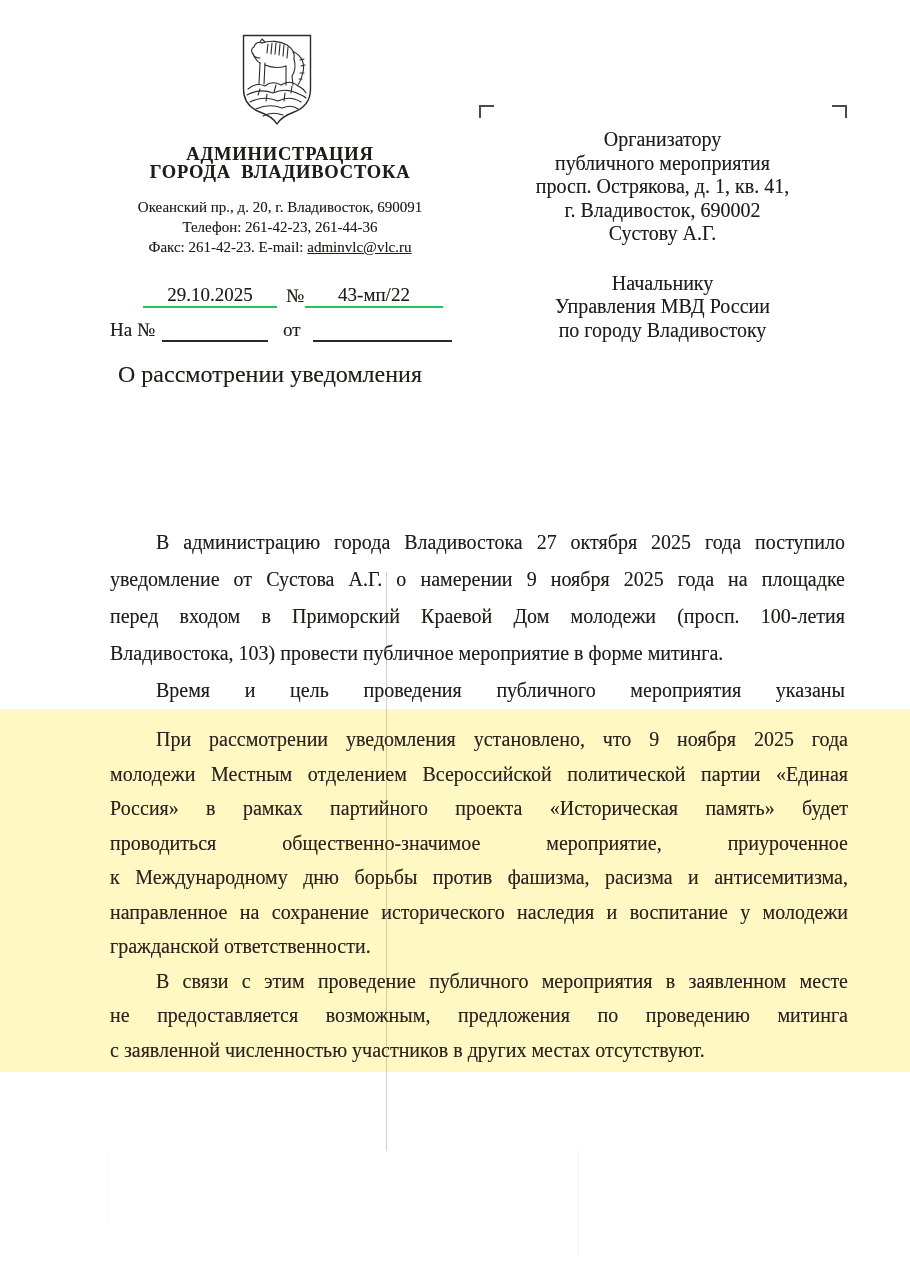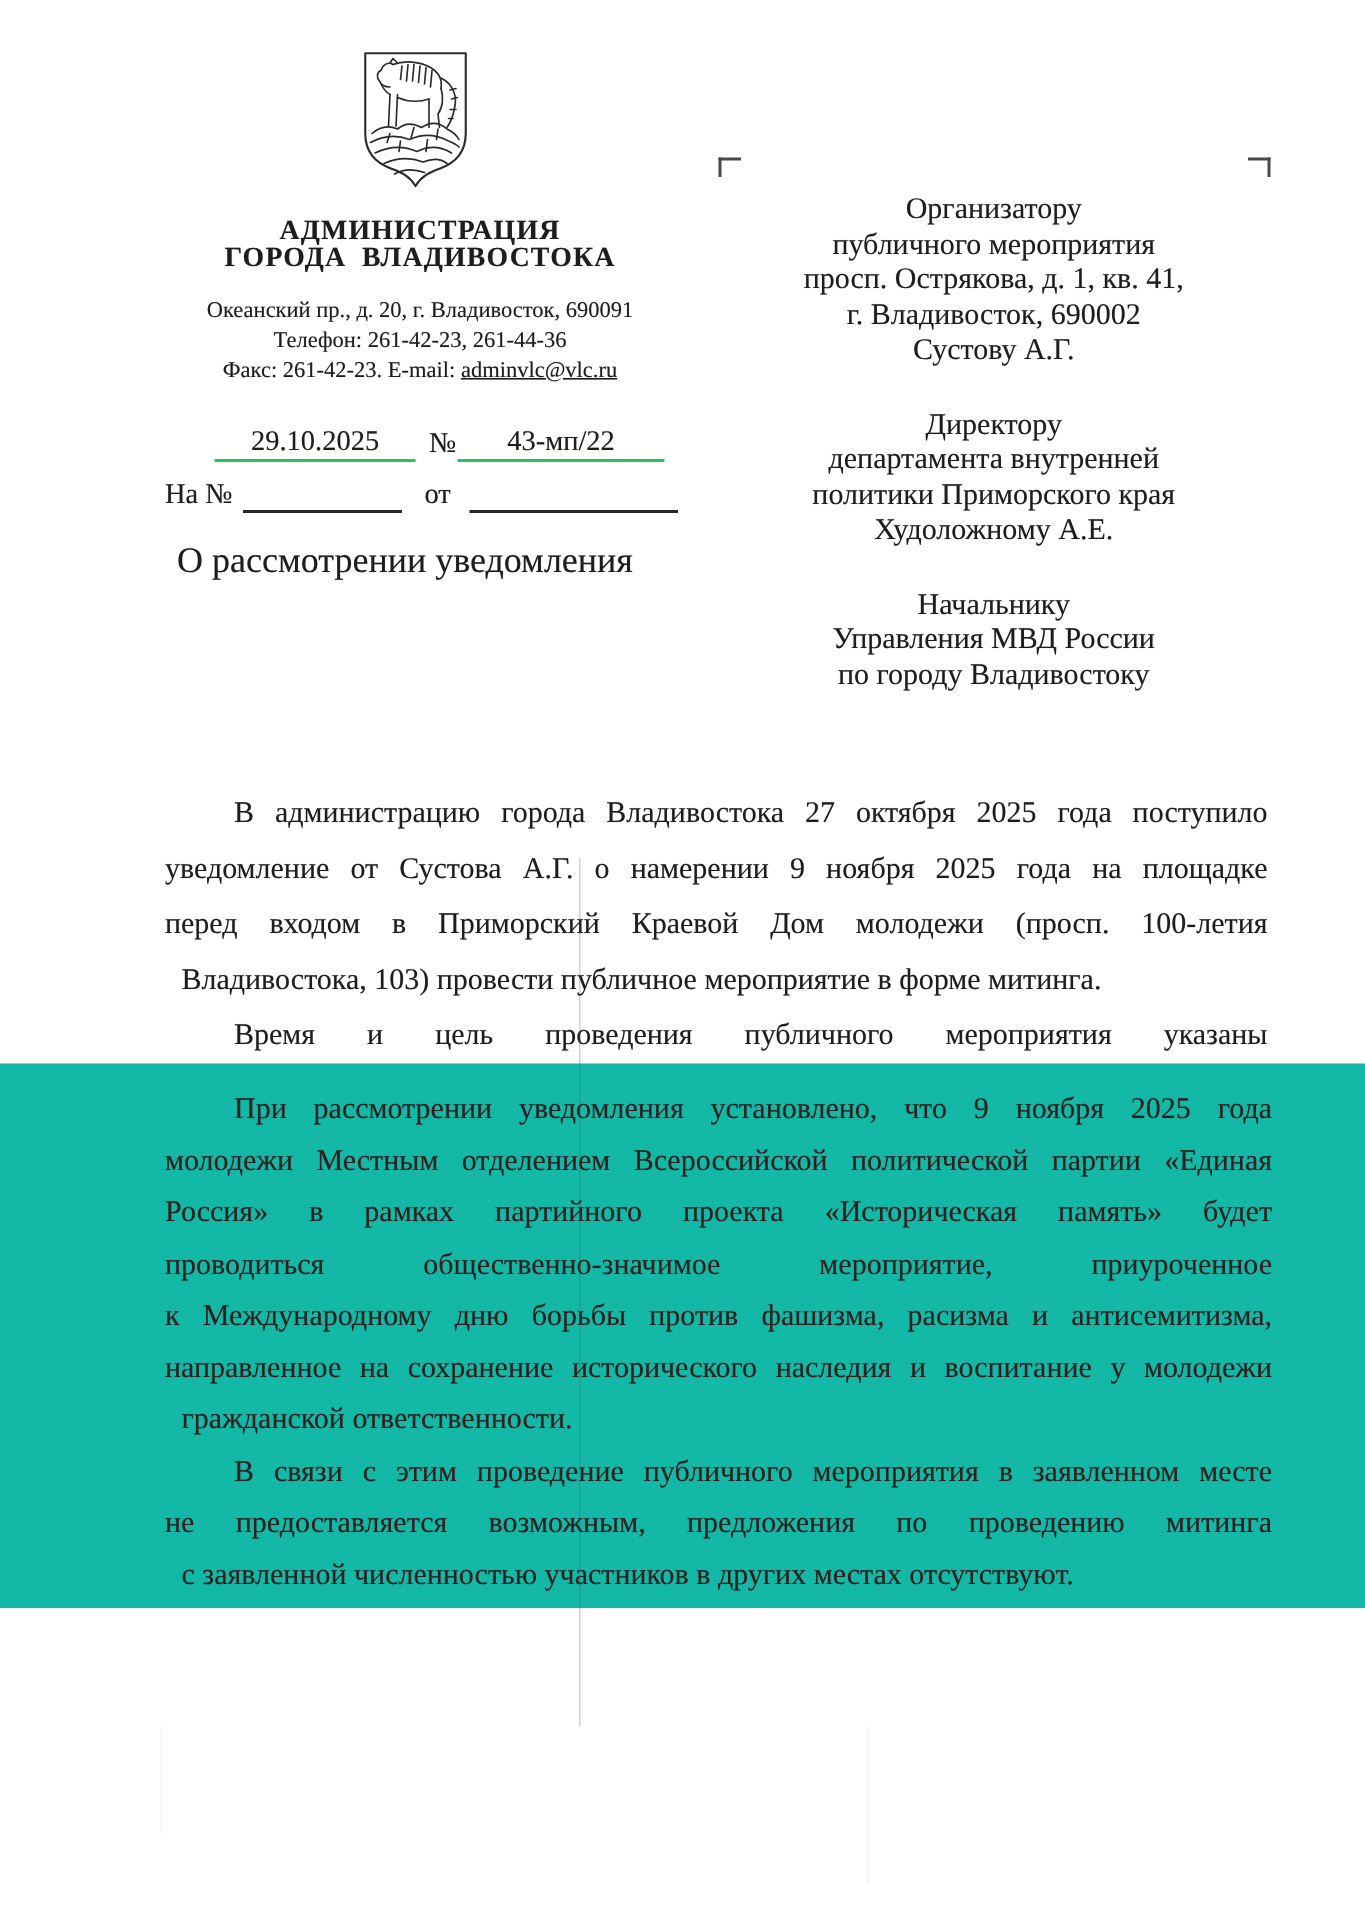--- a/index.html
+++ b/index.html
@@ -51,24 +51,24 @@
     text-align:center; font-size:20px; line-height:23.5px;
   }
   .rblock + .rblock { margin-top:26px; }
 
   
   .body-text {
     position:absolute; left:110px; top:524px; width:735px;
     font-size:20px; line-height:37px;
   }
   .bline { text-align:justify; text-align-last:justify; }
-  .bline.end { text-align-last:left;margin-left:11px; }
+  .bline.end { text-align-last:left; }
   .bline.indent { text-indent:46px; }
   .hl {
-    background:#14b8a6;
+    background:#fef9c3;
     margin:0 -65px 0 -110px;
     padding:13px 62px 5px 110px;
     line-height:34.5px;
     color:#2e2120;
   }
 
   
   .fold { position:absolute; width:1px; }
   .fold-main { left:386px; top:572px; height:579px; background:rgba(112,80,80,.28); }
   .fold-b1 { left:578px; top:1151px; height:105px; background:rgba(0,0,0,.05); }
@@ -140,26 +140,20 @@
 
   <div class="recipients">
     <div class="rblock">
       <div>Организатору</div>
       <div>публичного мероприятия</div>
       <div>просп. Острякова, д. 1, кв. 41,</div>
       <div>г. Владивосток, 690002</div>
       <div>Сустову А.Г.</div>
     </div>
     <div class="rblock">
-      <div>Директору</div>
-      <div>департамента внутренней</div>
-      <div>политики Приморского края</div>
-      <div>Худоложному А.Е.</div>
-    </div>
-    <div class="rblock">
       <div>Начальнику</div>
       <div>Управления МВД России</div>
       <div>по городу Владивостоку</div>
     </div>
   </div>
 
   <div class="body-text">
     <div class="para">
       <div class="bline indent">В администрацию города Владивостока 27 октября 2025 года поступило</div>
       <div class="bline">уведомление от Сустова А.Г. о намерении 9 ноября 2025 года на площадке</div>

